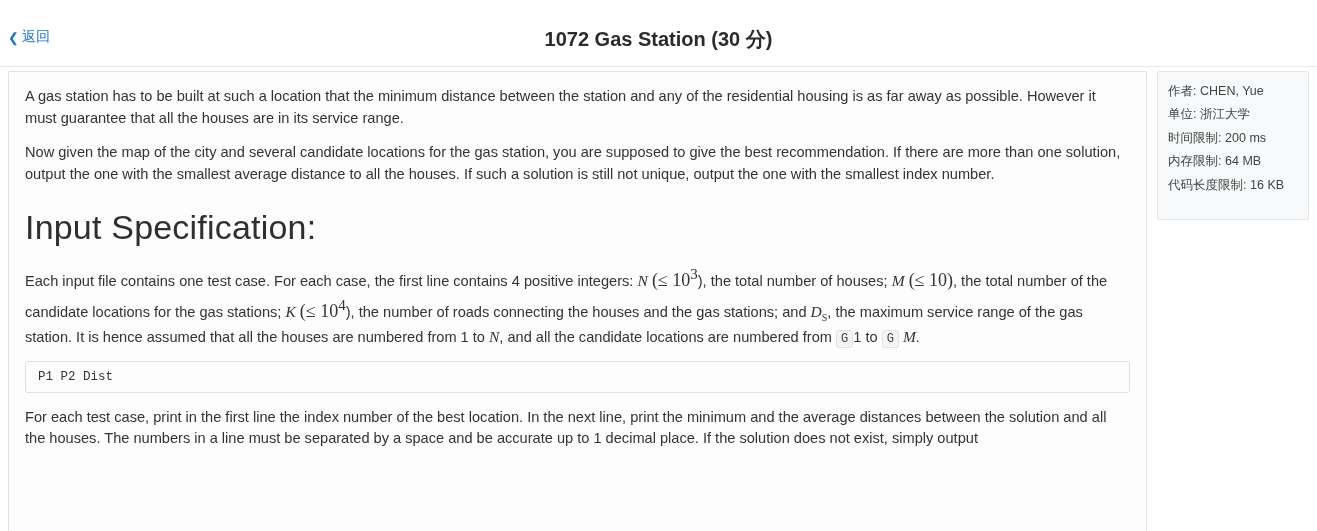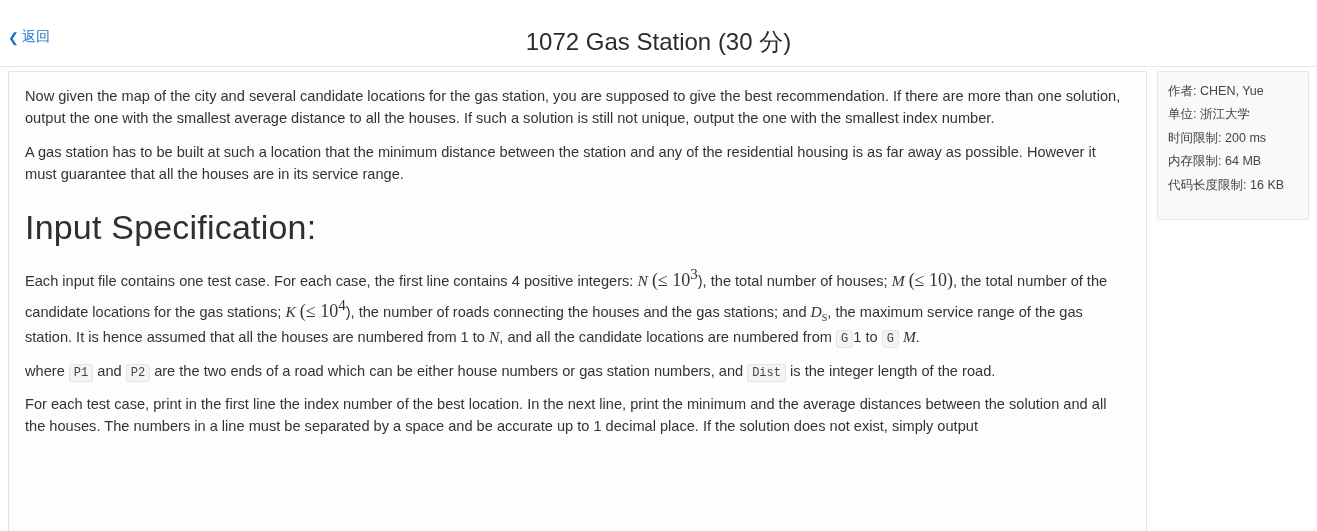--- a/index.html
+++ b/index.html
@@ -43,22 +43,22 @@
     margin-right: 3px;
     line-height: 1;
     color: #1a73c8;
   }
   .page-title {
     position: absolute;
     left: 0;
     right: 0;
     top: 26px;
     text-align: center;
-    font-size: 24px;
-    font-weight: normal;
+    font-size: 20px;
+    font-weight: bold;
     color: #2b2b2b;
   }
   
   .content {
     position: absolute;
     top: 67px;
     left: 0;
     right: 0;
     bottom: 0;
     display: flex;
@@ -152,30 +152,30 @@
       <span class="chev">❮</span>
       <span>返回</span>
     </div>
     <div class="page-title">1072 Gas Station (30 分)</div>
   </div>
 
   <div class="content">
 
     <div class="problem">
 
+      <p>A gas station has to be built at such a location that the minimum distance between the station and any of the residential housing is as far away as possible. However it must guarantee that all the houses are in its service range.</p>
       <p>Now given the map of the city and several candidate locations for the gas station, you are supposed to give the best recommendation. If there are more than one solution, output the one with the smallest average distance to all the houses. If such a solution is still not unique, output the one with the smallest index number.</p>
-      <p>A gas station has to be built at such a location that the minimum distance between the station and any of the residential housing is as far away as possible. However it must guarantee that all the houses are in its service range.</p>
 
       <h2>Input Specification:</h2>
 
       <p><span>Each input file contains one test case. For each case, the first line contains 4 positive integers: </span><span class="math">N</span> <span class="math-up"><span>(≤ 10</span><sup>3</sup></span><span>), the total number of houses; </span><span class="math">M</span> <span class="math-up">(≤ 10)</span><span>, the total number of the candidate locations for the gas stations; </span><span class="math">K</span> <span class="math-up"><span>(≤ 10</span><sup>4</sup></span><span>), the number of roads connecting the houses and the gas stations; and </span><span class="math"><span>D</span><sub>S</sub></span><span>, the maximum service range of the gas station. It is hence assumed that all the houses are numbered from 1 to </span><span class="math">N</span><span>, and all the candidate locations are numbered from </span><code class="inline">G</code><span>1 to </span><code class="inline">G</code> <span class="math">M</span><span>.</span></p>
 
 
+      <div class="codeblock">P1 P2 Dist</div>
 
-      <p><span>where </span><code class="inline">P1</code><span> and </span><code class="inline">P2</code><span> are the two ends of a road which can be either house numbers or gas station numbers, and </span><code class="inline">Dist</code><span> is the integer length of the road.</span></p>
 
 
       <p><span>For each test case, print in the first line the index number of the best location. In the next line, print the minimum and the average distances between the solution and all the houses. The numbers in a line must be separated by a space and be accurate up to 1 decimal place. If the solution does not exist, simply output </span></p>
 
     </div>
 
     <div class="infobox">
       <div class="row">作者: CHEN, Yue</div>
       <div class="row">单位: 浙江大学</div>
       <div class="row">时间限制: 200 ms</div>

